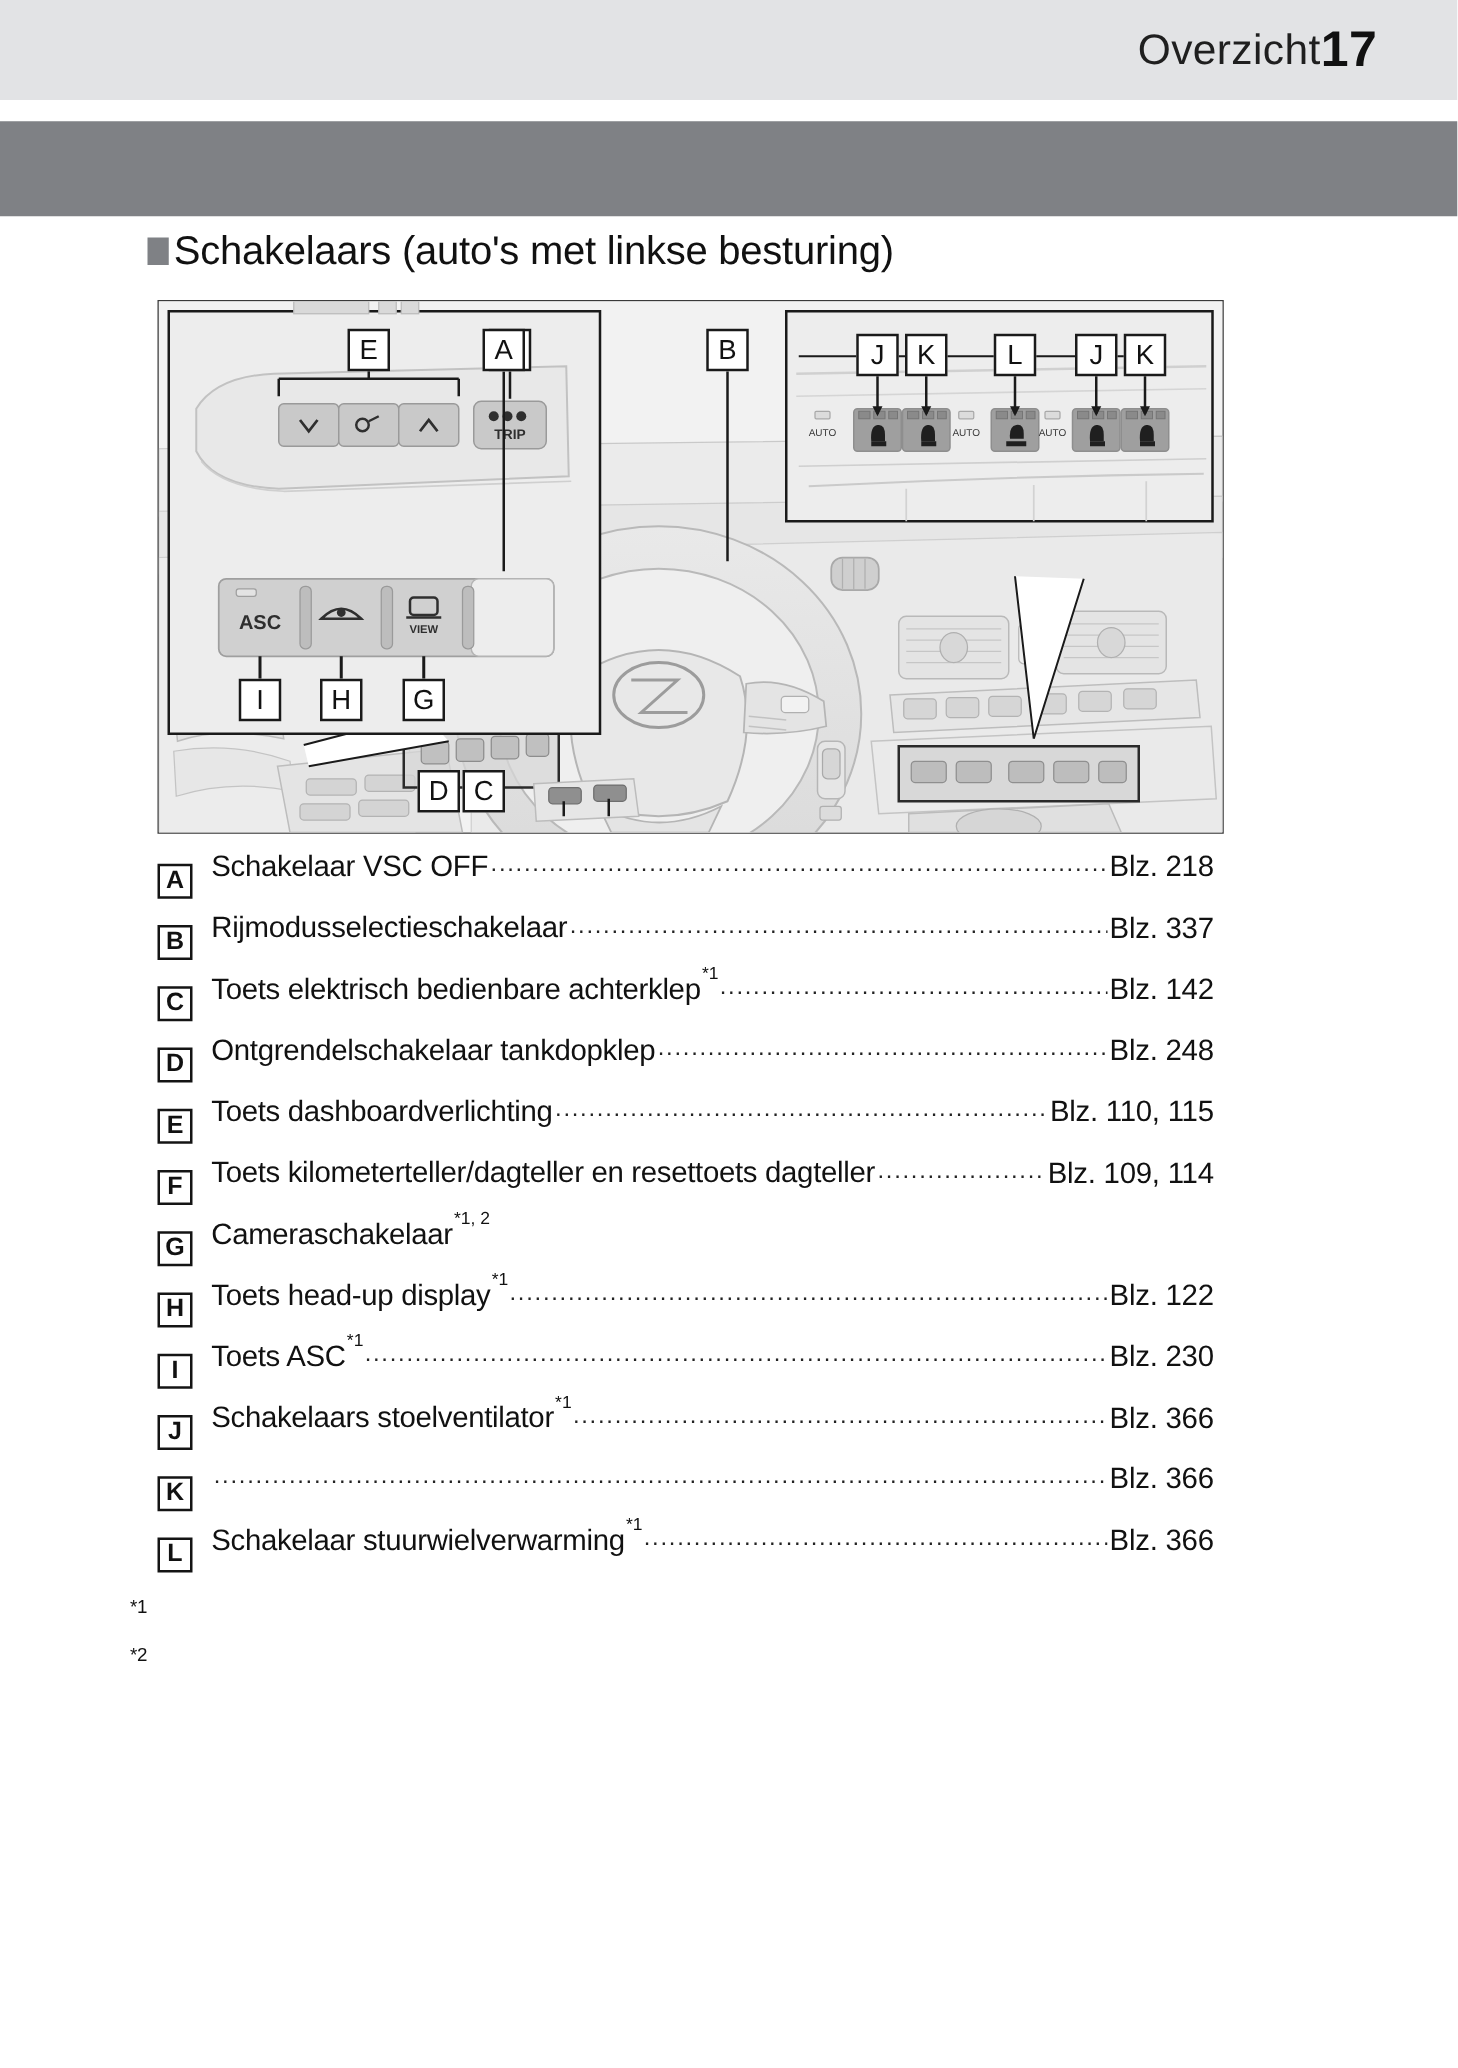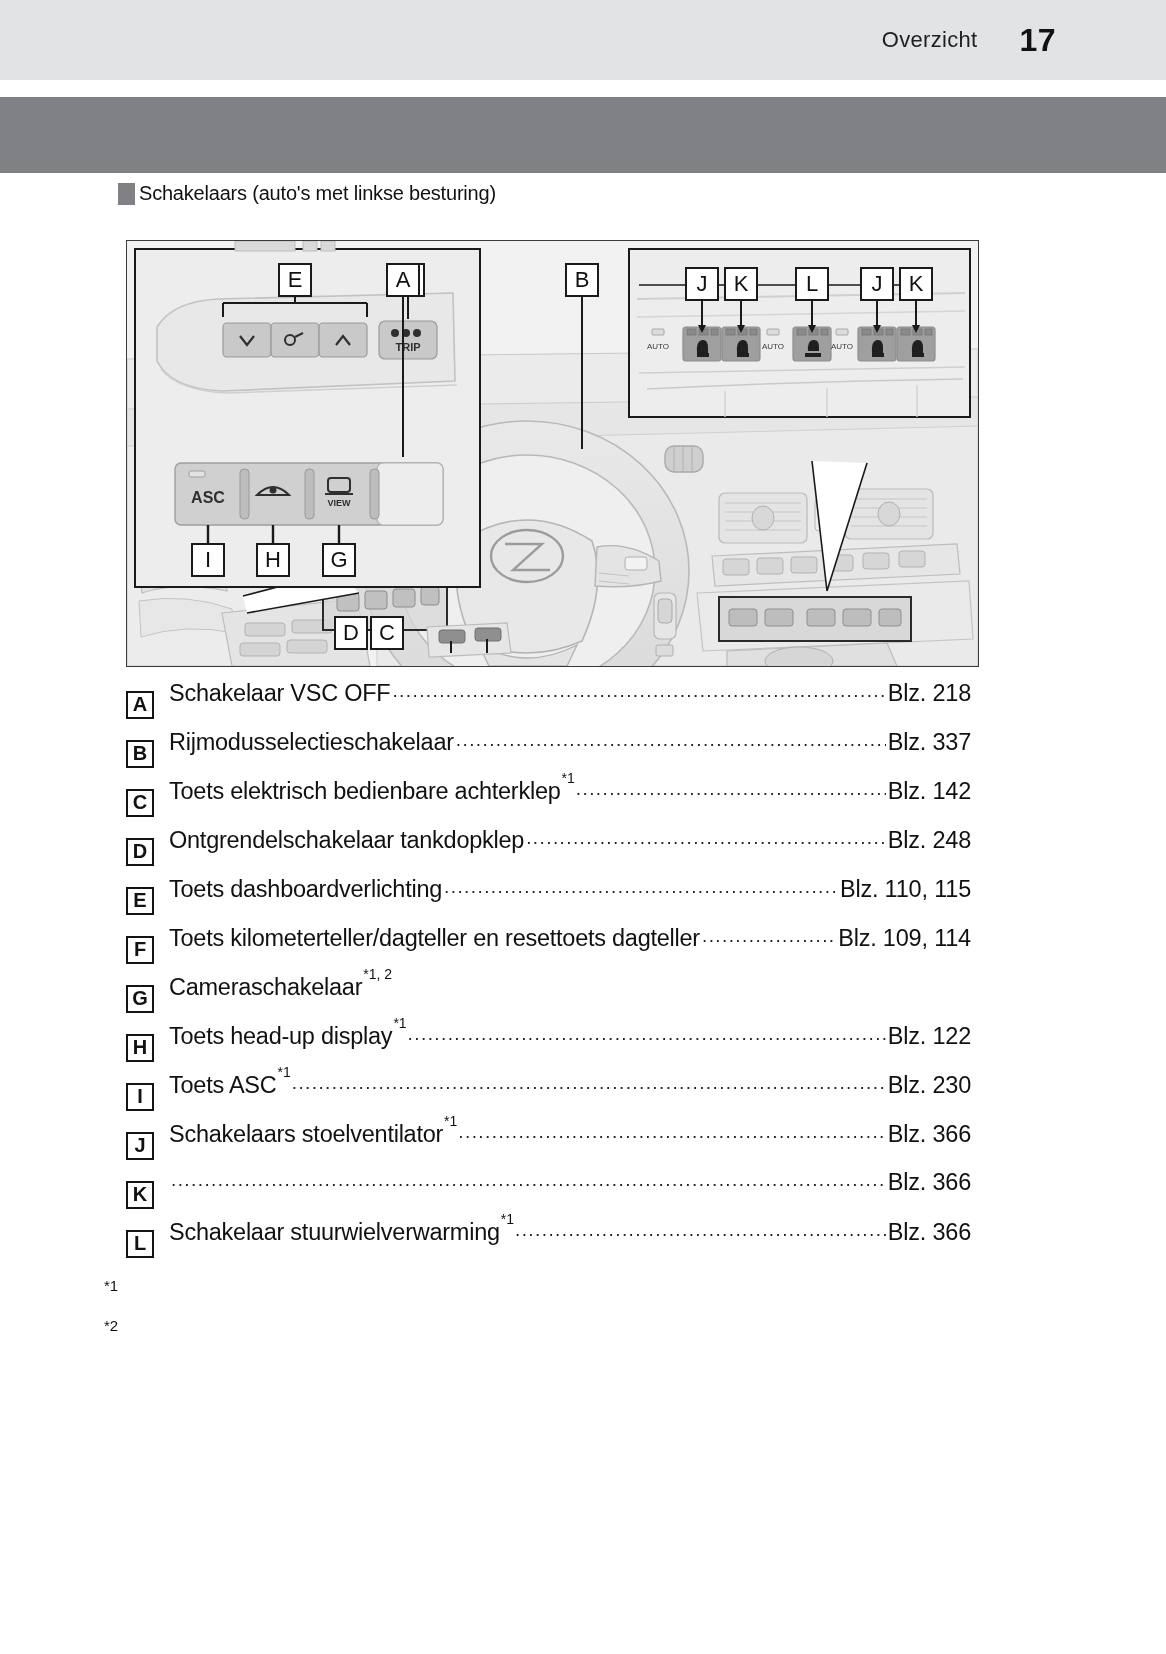--- a/index.html
+++ b/index.html
@@ -21,50 +21,49 @@
     position: absolute;
     left: 0; top: 0;
     width: 1166px;
     height: 80px;
     background: #e2e3e5;
     display: flex;
     align-items: center;
     justify-content: flex-end;
   }
   .header-chapter {
-    font-size: 22px;
+    font-size: 34px;
     letter-spacing: .3px;
     color: #1f1f1f;
-    margin-right: 42px;
     text-align: center;
   }
   .header-pageno {
-    font-size: 32px;
+    font-size: 40px;
     font-weight: bold;
     color: #111;
-    margin-right: 110px;
+    margin-right: 64px;
     letter-spacing: .5px;
   }
 
   .header-band {
     position: absolute;
     left: 0; top: 97px;
     width: 1166px;
     height: 76px;
     background: #7f8185;
   }
 
   
   .section-title {
     position: absolute;
     left: 118px;
     top: 182px;
     display: flex;
     align-items: center;
-    font-size: 20px;
+    font-size: 32px;
     letter-spacing: -0.2px;
     color: #111;
   }
   .section-title .bullet {
     display: inline-block;
     width: 17px;
     height: 22px;
     background: #7f8185;
     margin-right: 4px;
   }

